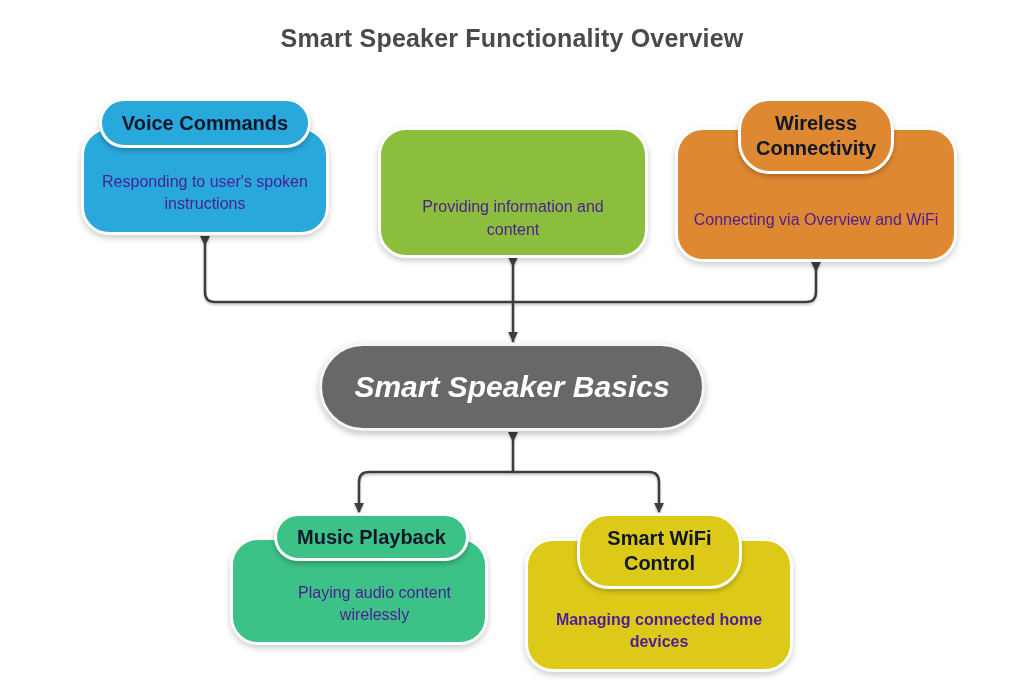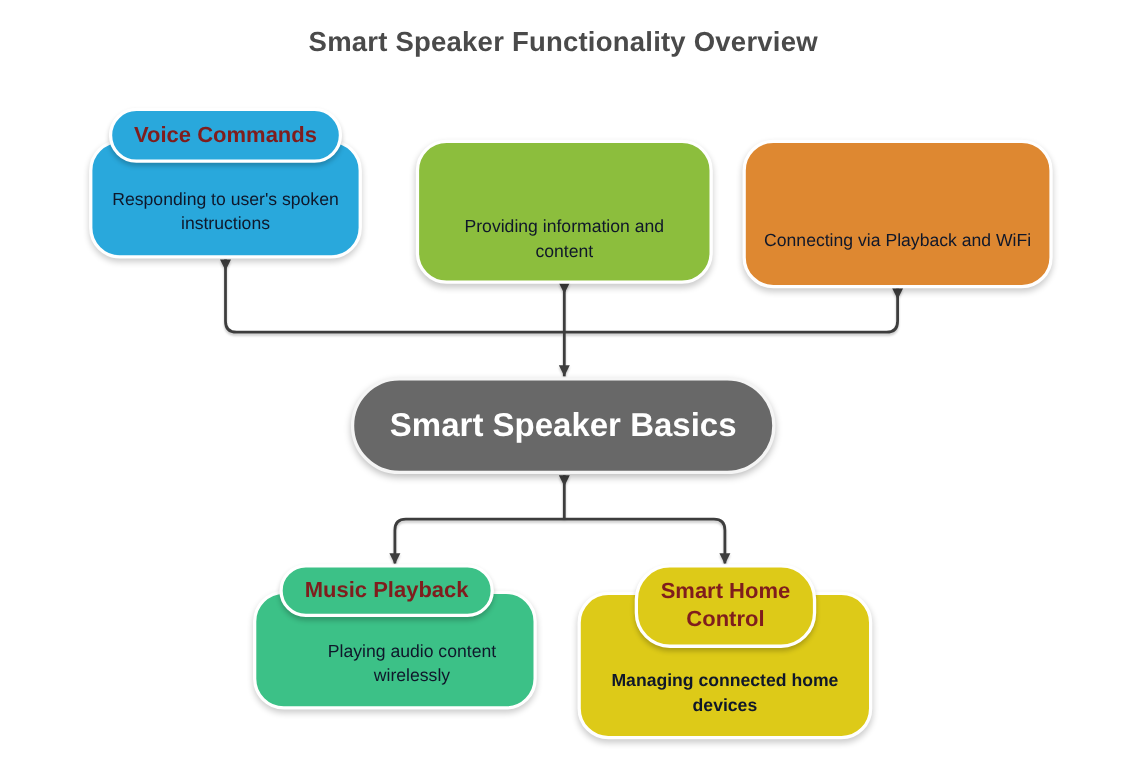--- a/index.html
+++ b/index.html
@@ -42,34 +42,34 @@
     border-radius: 28px;
     display: flex;
     align-items: center;
     justify-content: center;
     box-shadow: 0 3px 6px rgba(0,0,0,0.20);
   }
   .node .body p {
     margin: 0;
     padding: 0 14px;
     text-align: center;
-    color: #0f172a;
+    color: #4c1d95;
     font-size: 16px;
     line-height: 1.4;
   }
   .node .pill {
     position: absolute;
     top: 0;
     box-sizing: border-box;
     border: 3px solid #ffffff;
     display: flex;
     align-items: center;
     justify-content: center;
     text-align: center;
-    color: #7f1d1d;
+    color: #0f172a;
     font-weight: bold;
     font-size: 20px;
     line-height: 1.25;
     box-shadow: 0 3px 5px rgba(0,0,0,0.22);
     z-index: 3;
     padding: 2px 8px;
   }
   
   .c-blue   { background: #29a8dc; }
   .c-green  { background: #8cbe3d; }
@@ -88,20 +88,21 @@
     border: 3px solid #f5f5f5;
     border-radius: 44px;
     display: flex;
     align-items: center;
     justify-content: center;
     color: #ffffff;
     font-size: 30px;
     font-weight: bold;
     z-index: 2;
     box-shadow: 0 3px 7px rgba(0,0,0,0.25);
+    font-style: italic;
   }
 </style>
 </head>
 <body>
 
 <div class="stage">
 
   <div class="diagram-title">Smart Speaker Functionality Overview</div>
 
   <svg class="connectors" width="1024" height="700" viewBox="0 0 1024 700">
@@ -136,39 +137,42 @@
   </div>
 
   <div class="node" style="left:378px; top:98px; width:270px; height:160px;">
     <div class="body c-green" style="top:29px; width:270px; height:131px; padding-top:52px;">
       <p>Providing information and content</p>
     </div>
   </div>
 
   <div class="node" style="left:675px; top:98px; width:282px; height:164px;">
     <div class="body c-orange" style="top:29px; width:282px; height:135px; padding-top:52px;">
-      <p>Connecting via Playback and WiFi</p>
+      <p>Connecting via Overview and WiFi</p>
+    </div>
+    <div class="pill c-orange" style="left:63px; width:156px; height:76px; border-radius:32px;">
+      <span>Wireless Connectivity</span>
     </div>
   </div>
 
   <div class="root-node c-gray">
     <span>Smart Speaker Basics</span>
   </div>
 
   <div class="node" style="left:230px; top:513px; width:258px; height:132px;">
     <div class="body c-teal" style="top:24px; width:258px; height:108px; padding-top:26px;">
       <p>Playing audio content wirelessly</p>
     </div>
-    <div class="pill c-teal" style="left:24px; width:195px; height:48px; border-radius:24px;align-items:center;">
+    <div class="pill c-teal" style="left:44px; width:195px; height:48px; border-radius:24px;align-items:center;">
       <span>Music Playback</span>
     </div>
   </div>
 
   <div class="node" style="left:525px; top:513px; width:268px; height:159px;">
     <div class="body c-yellow" style="top:25px; width:268px; height:134px; padding-top:52px;">
       <p>Managing connected home devices</p>
     </div>
     <div class="pill c-yellow" style="left:52px; width:165px; height:76px; border-radius:32px;">
-      <span>Smart Home Control</span>
+      <span>Smart WiFi Control</span>
     </div>
   </div>
 
 </div>
 
 </body></html>

